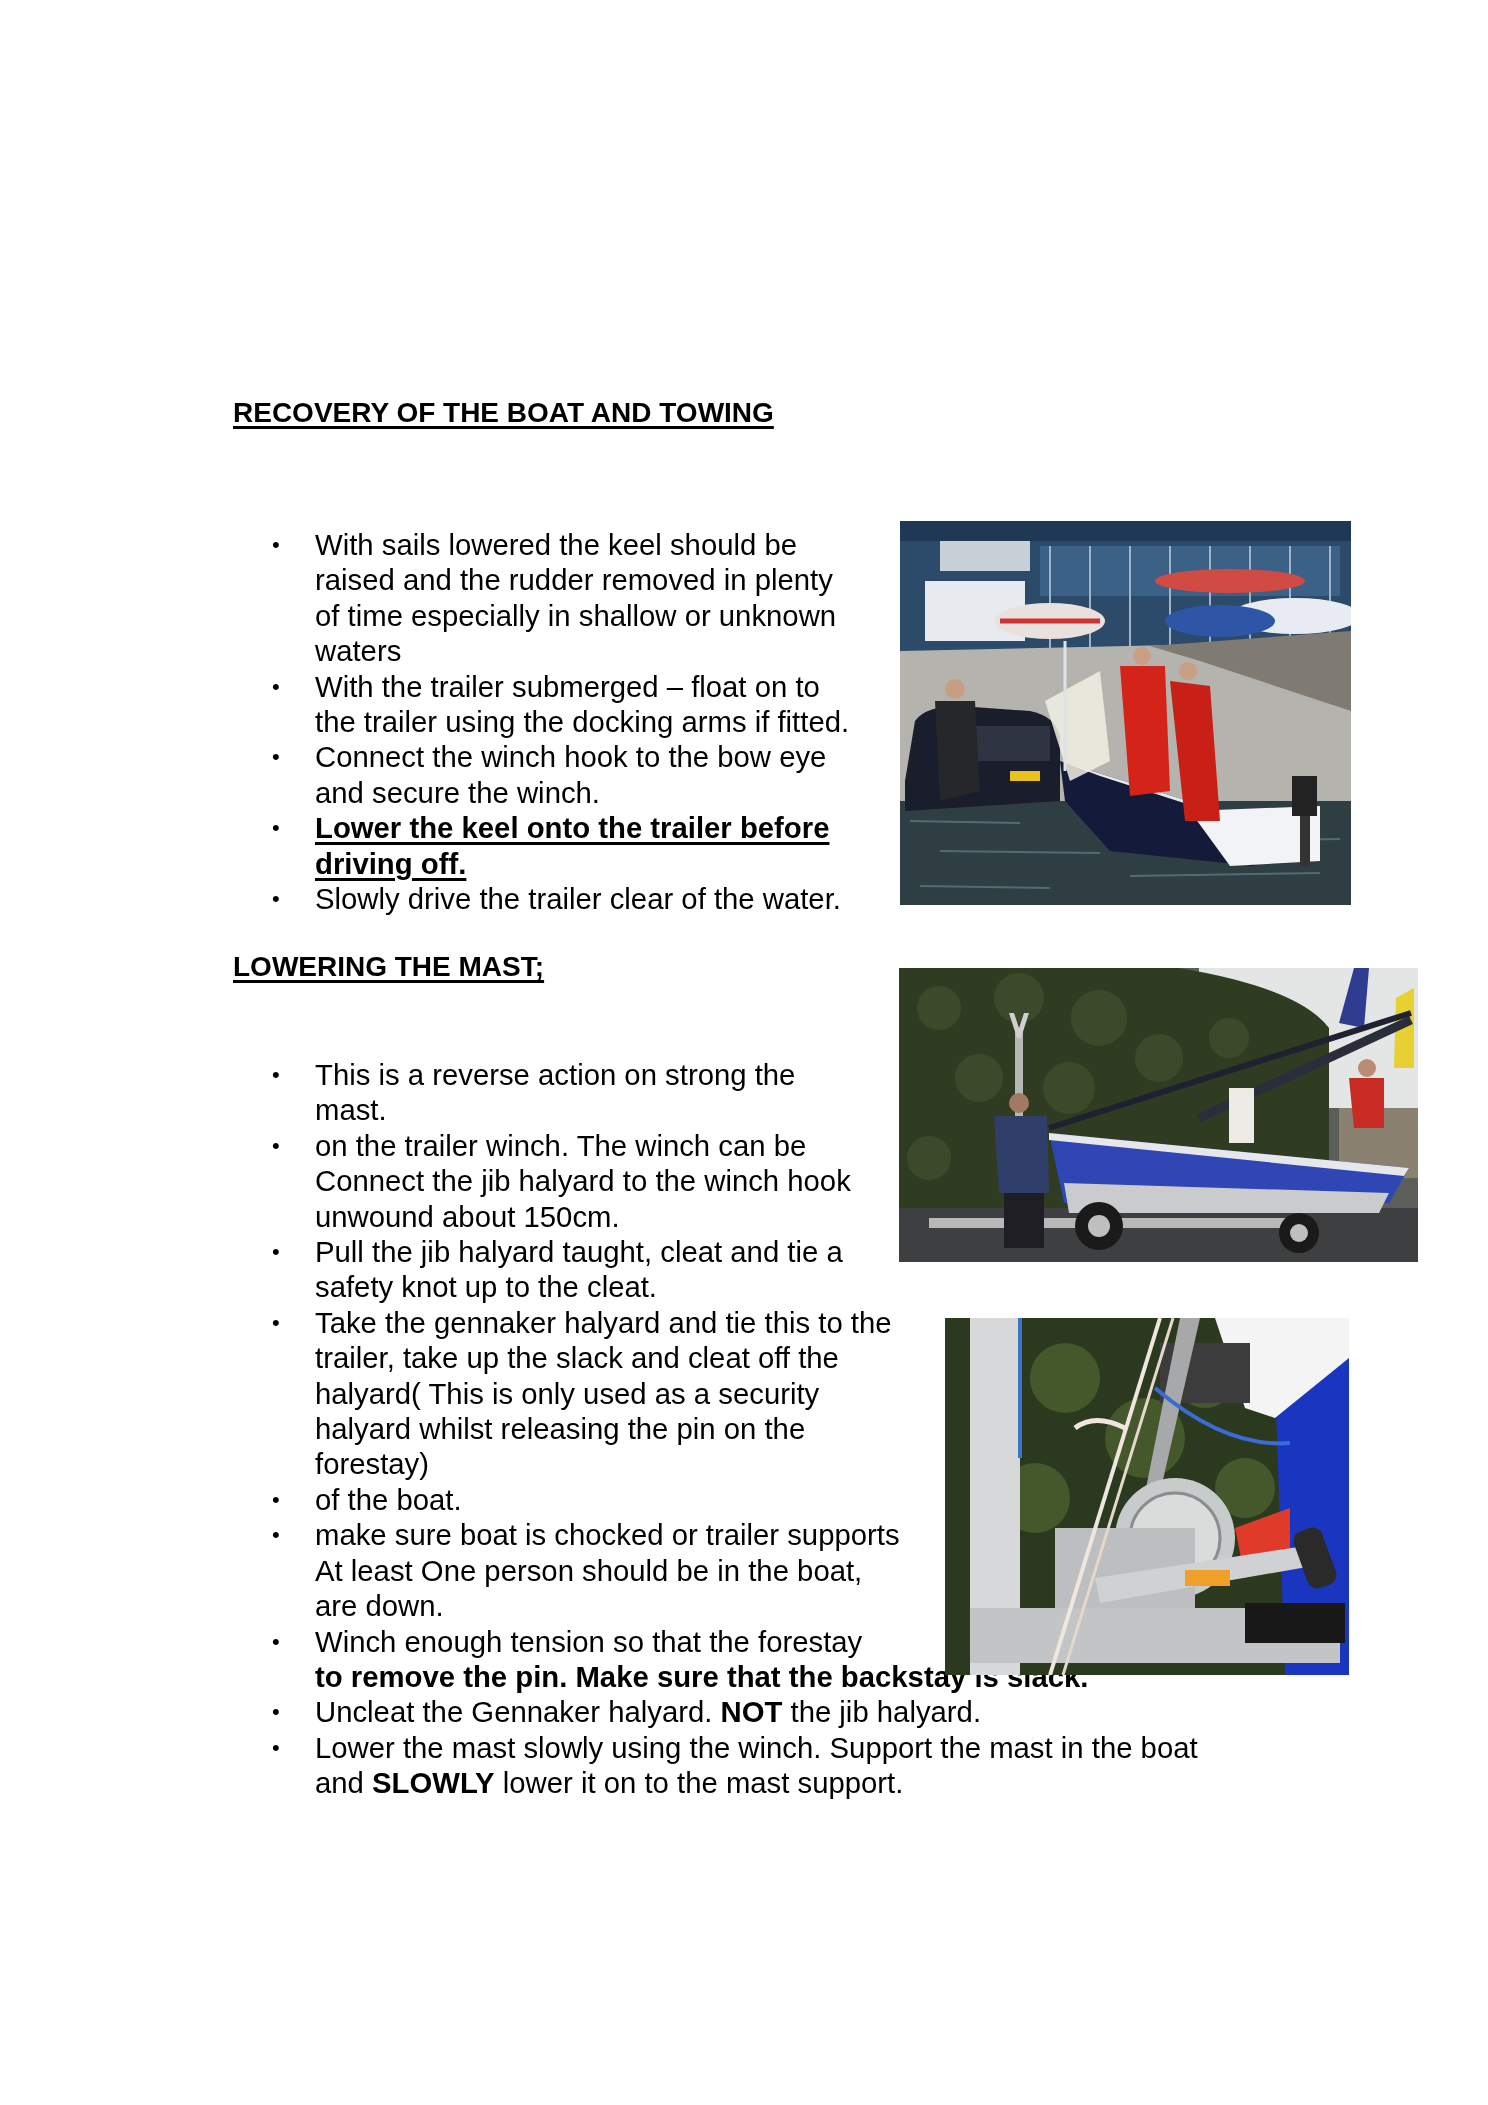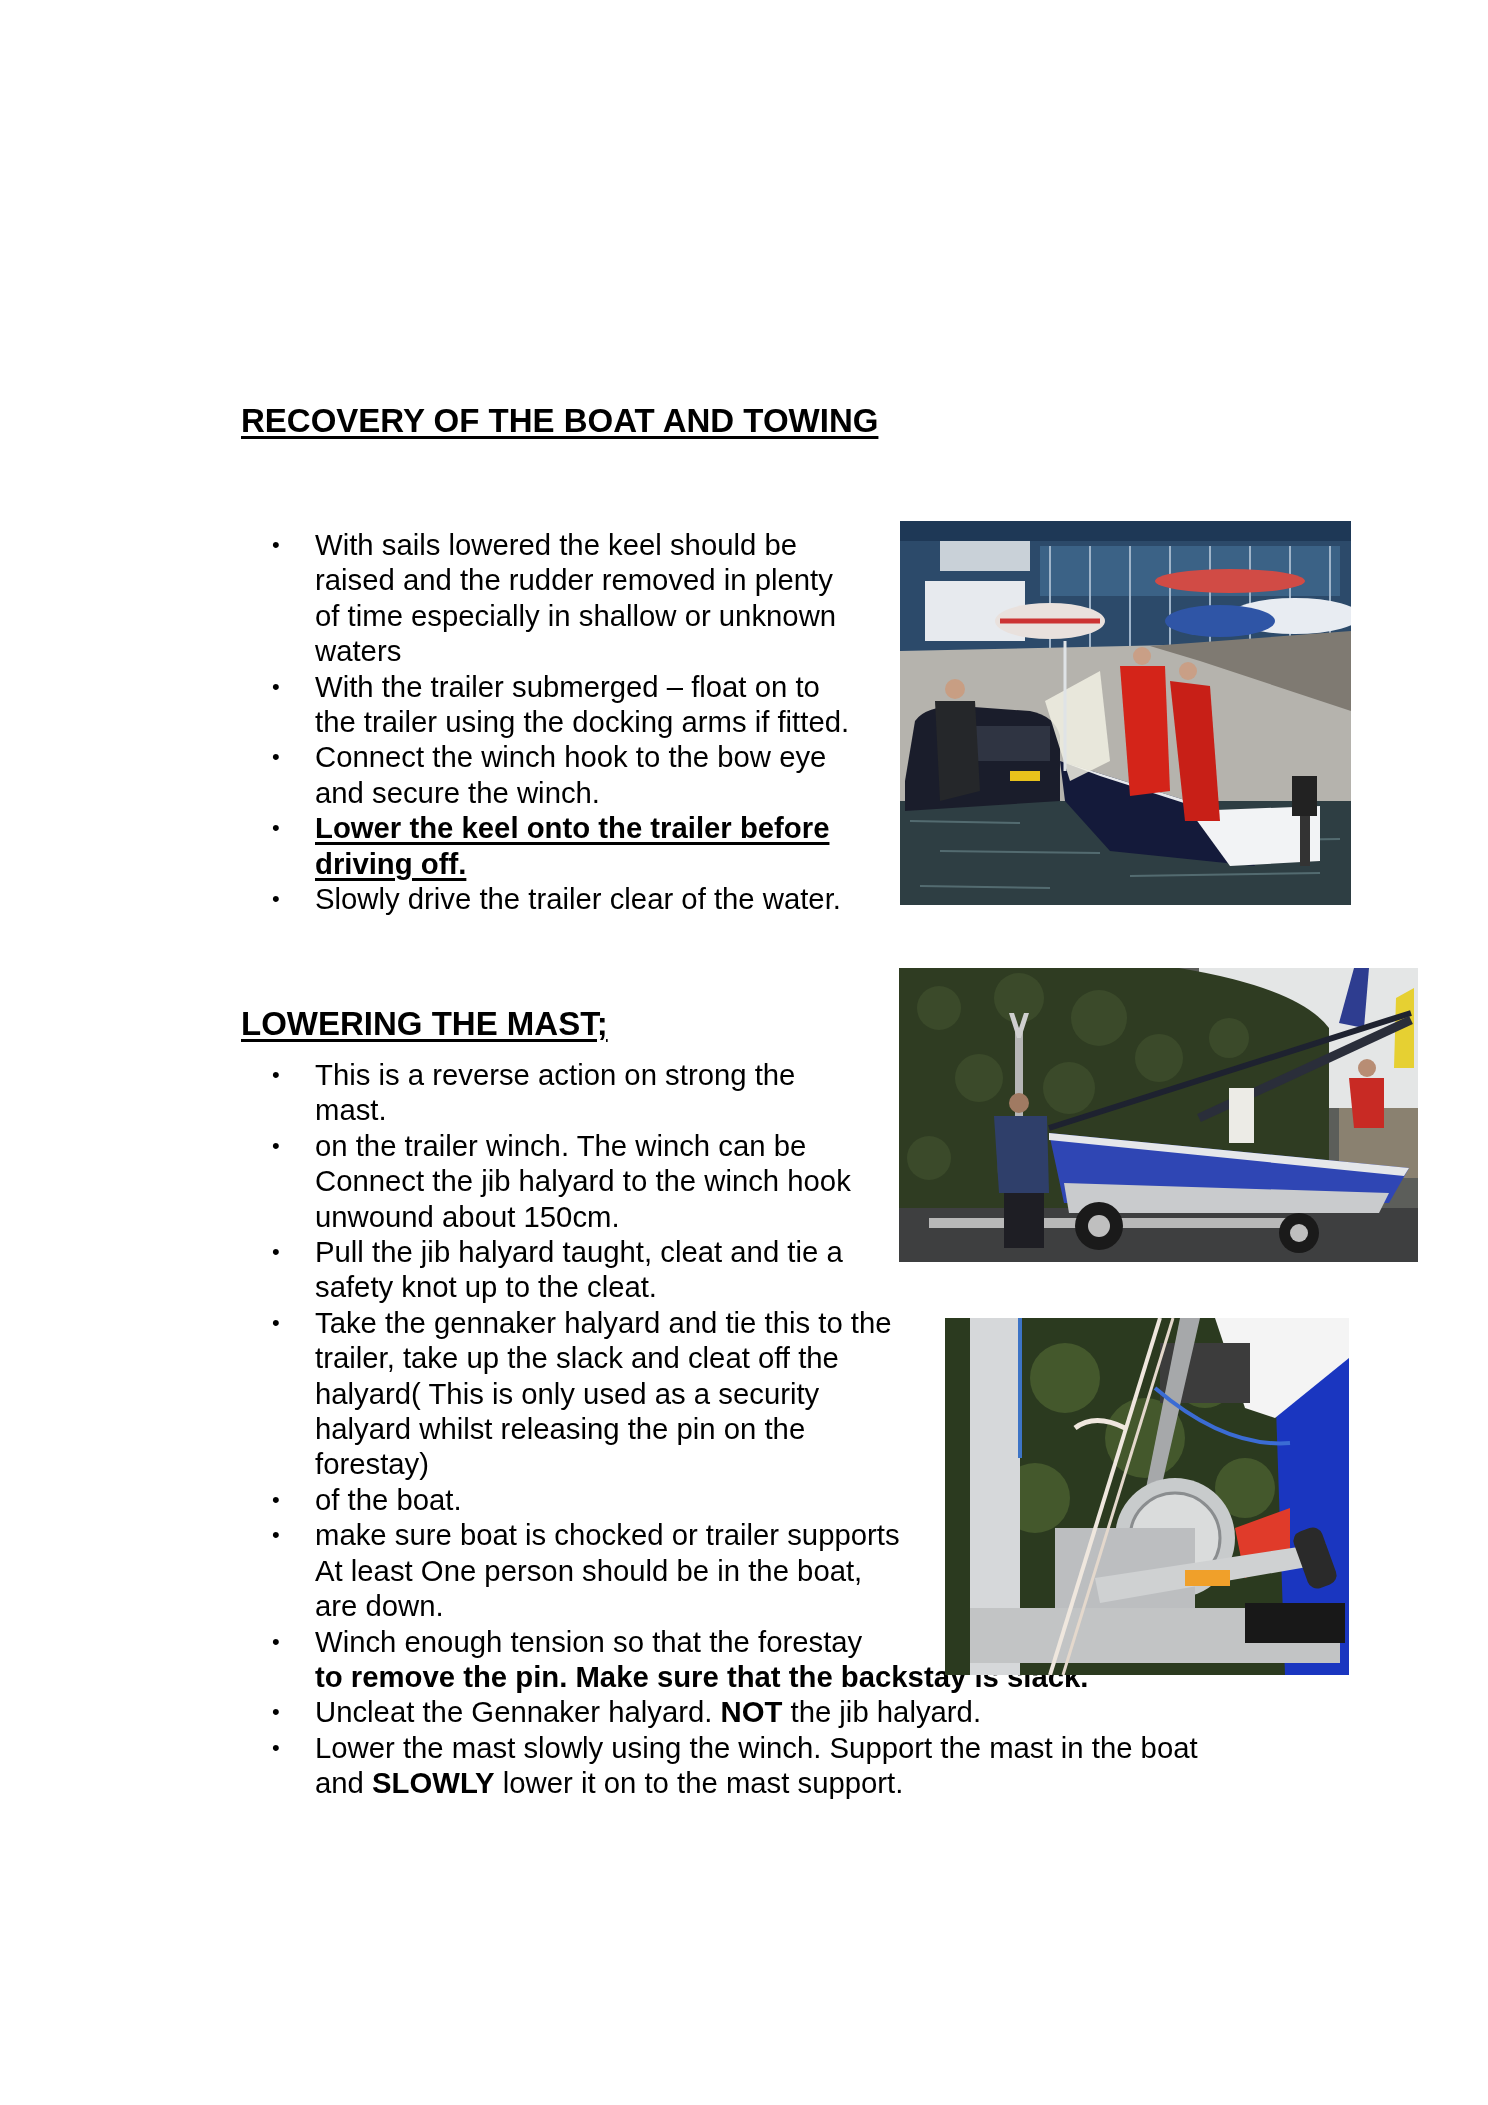--- a/index.html
+++ b/index.html
@@ -1,20 +1,20 @@
 <!DOCTYPE html>
 <html><head>
 <meta charset="utf-8">
 <style>
   html, body { margin: 0; padding: 0; background: #ffffff; }
   body { width: 1488px; height: 2105px; position: relative; overflow: hidden;
          font-family: "Liberation Sans", sans-serif; color: #000; }
-  .heading { position: absolute; left: 225px; font-weight: bold; font-size: 33px;
+  .heading { position: absolute; left: 225px; font-weight: bold; font-size: 28px;
              text-decoration: underline; text-decoration-thickness: 3px; text-underline-offset: 4px;
-             white-space: nowrap; line-height: 35px; margin: 16px; }
+             white-space: nowrap; line-height: 35px; margin: 8px; }
   .list { position: absolute; left: 225px; margin: 0; padding: 0; list-style: none;
           font-size: 29.3px; line-height: 35.4px; }
   .list li { position: relative; padding-left: 90px; }
   .list li .bullet { position: absolute; left: 47px; top: 0; font-size: 22px; line-height: 35.4px; }
   .list li .txt { display: block; }
   .u-bold { font-weight: bold; text-decoration: underline; text-decoration-thickness: 3px; text-underline-offset: 4px; }
   b { font-weight: bold; }
   .photo { position: absolute; overflow: hidden; }
   .photo svg { display: block; width: 100%; height: 100%; }
 </style>
@@ -107,21 +107,21 @@
     <circle cx="242" cy="135" r="9" fill="#c99f86"></circle>
     <path d="M220 145 L265 145 L270 270 L230 275 Z" fill="#d42419"></path>
     <circle cx="288" cy="150" r="9" fill="#c99f86"></circle>
     <path d="M270 160 L310 165 L320 300 L285 300 Z" fill="#c81f17"></path>
 
     <rect x="392" y="255" width="25" height="40" fill="#222"></rect>
     <rect x="400" y="295" width="10" height="50" fill="#333"></rect>
   </svg>
 </div>
 
-<h2 class="heading" style="top: 990px; text-align: right;">LOWERING THE MAST;</h2>
+<h2 class="heading" style="top: 941px; text-align: right;">LOWERING THE MAST;</h2>
 
 <ul class="list" style="top: 1057px; width: 1150px;">
   <li>
     <span class="bullet">•</span>
     <span class="txt">This is a reverse action on strong the</span>
     <span class="txt">mast.</span>
   </li>
   <li>
     <span class="bullet">•</span>
     <span class="txt">on the trailer winch. The winch can be</span>

